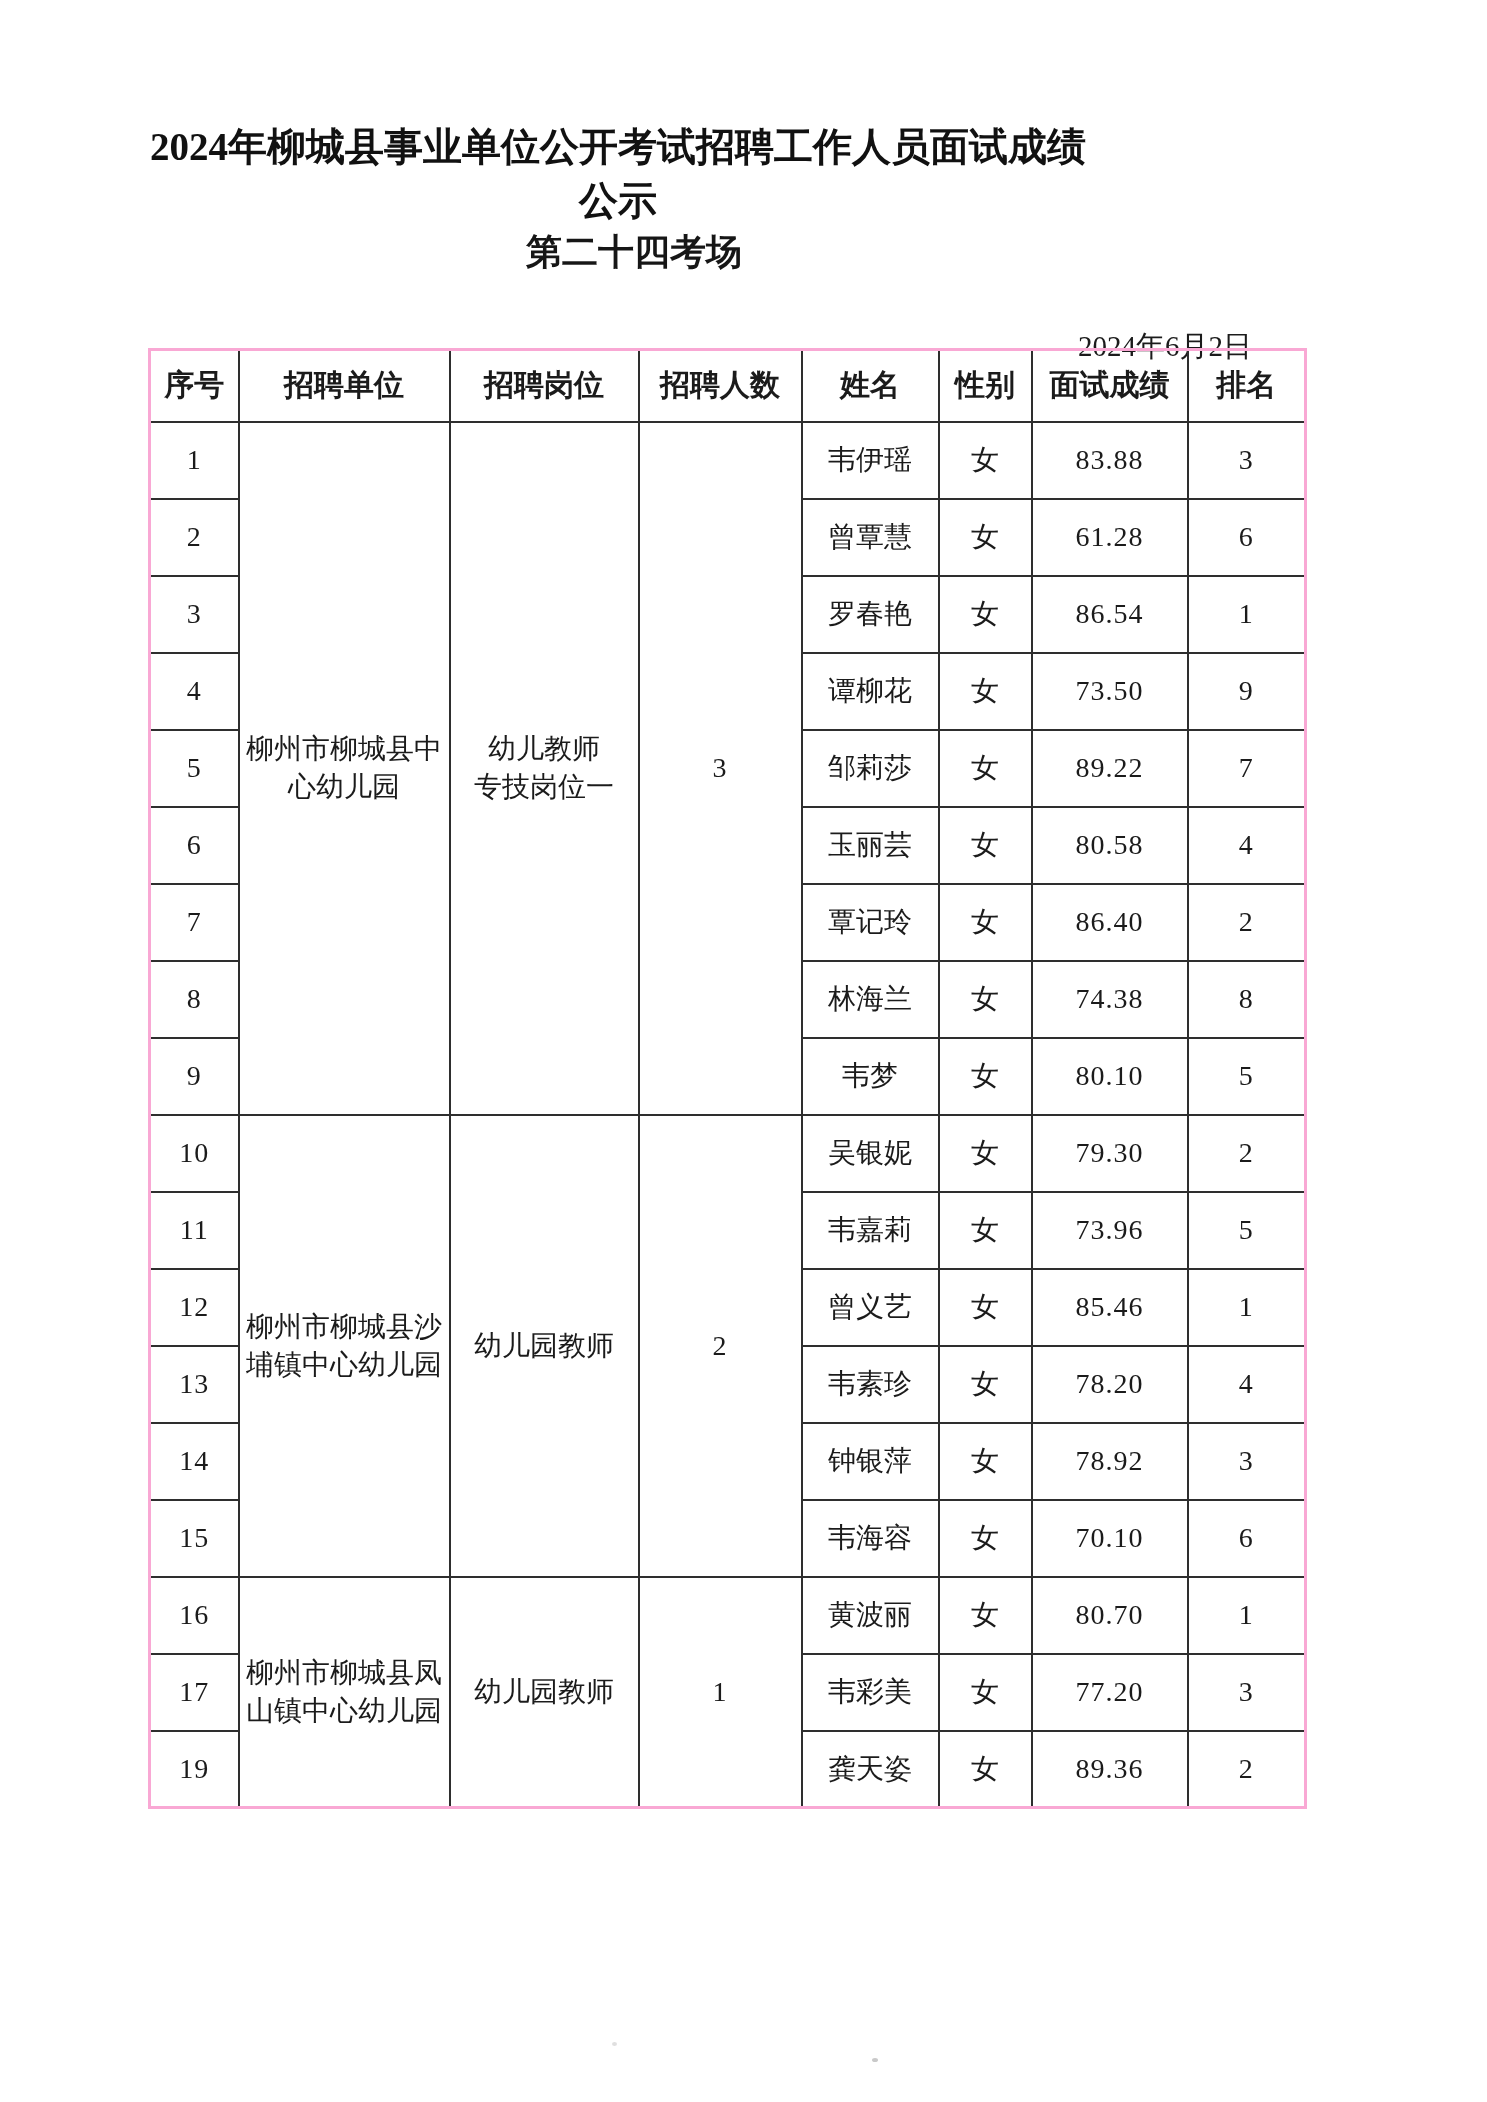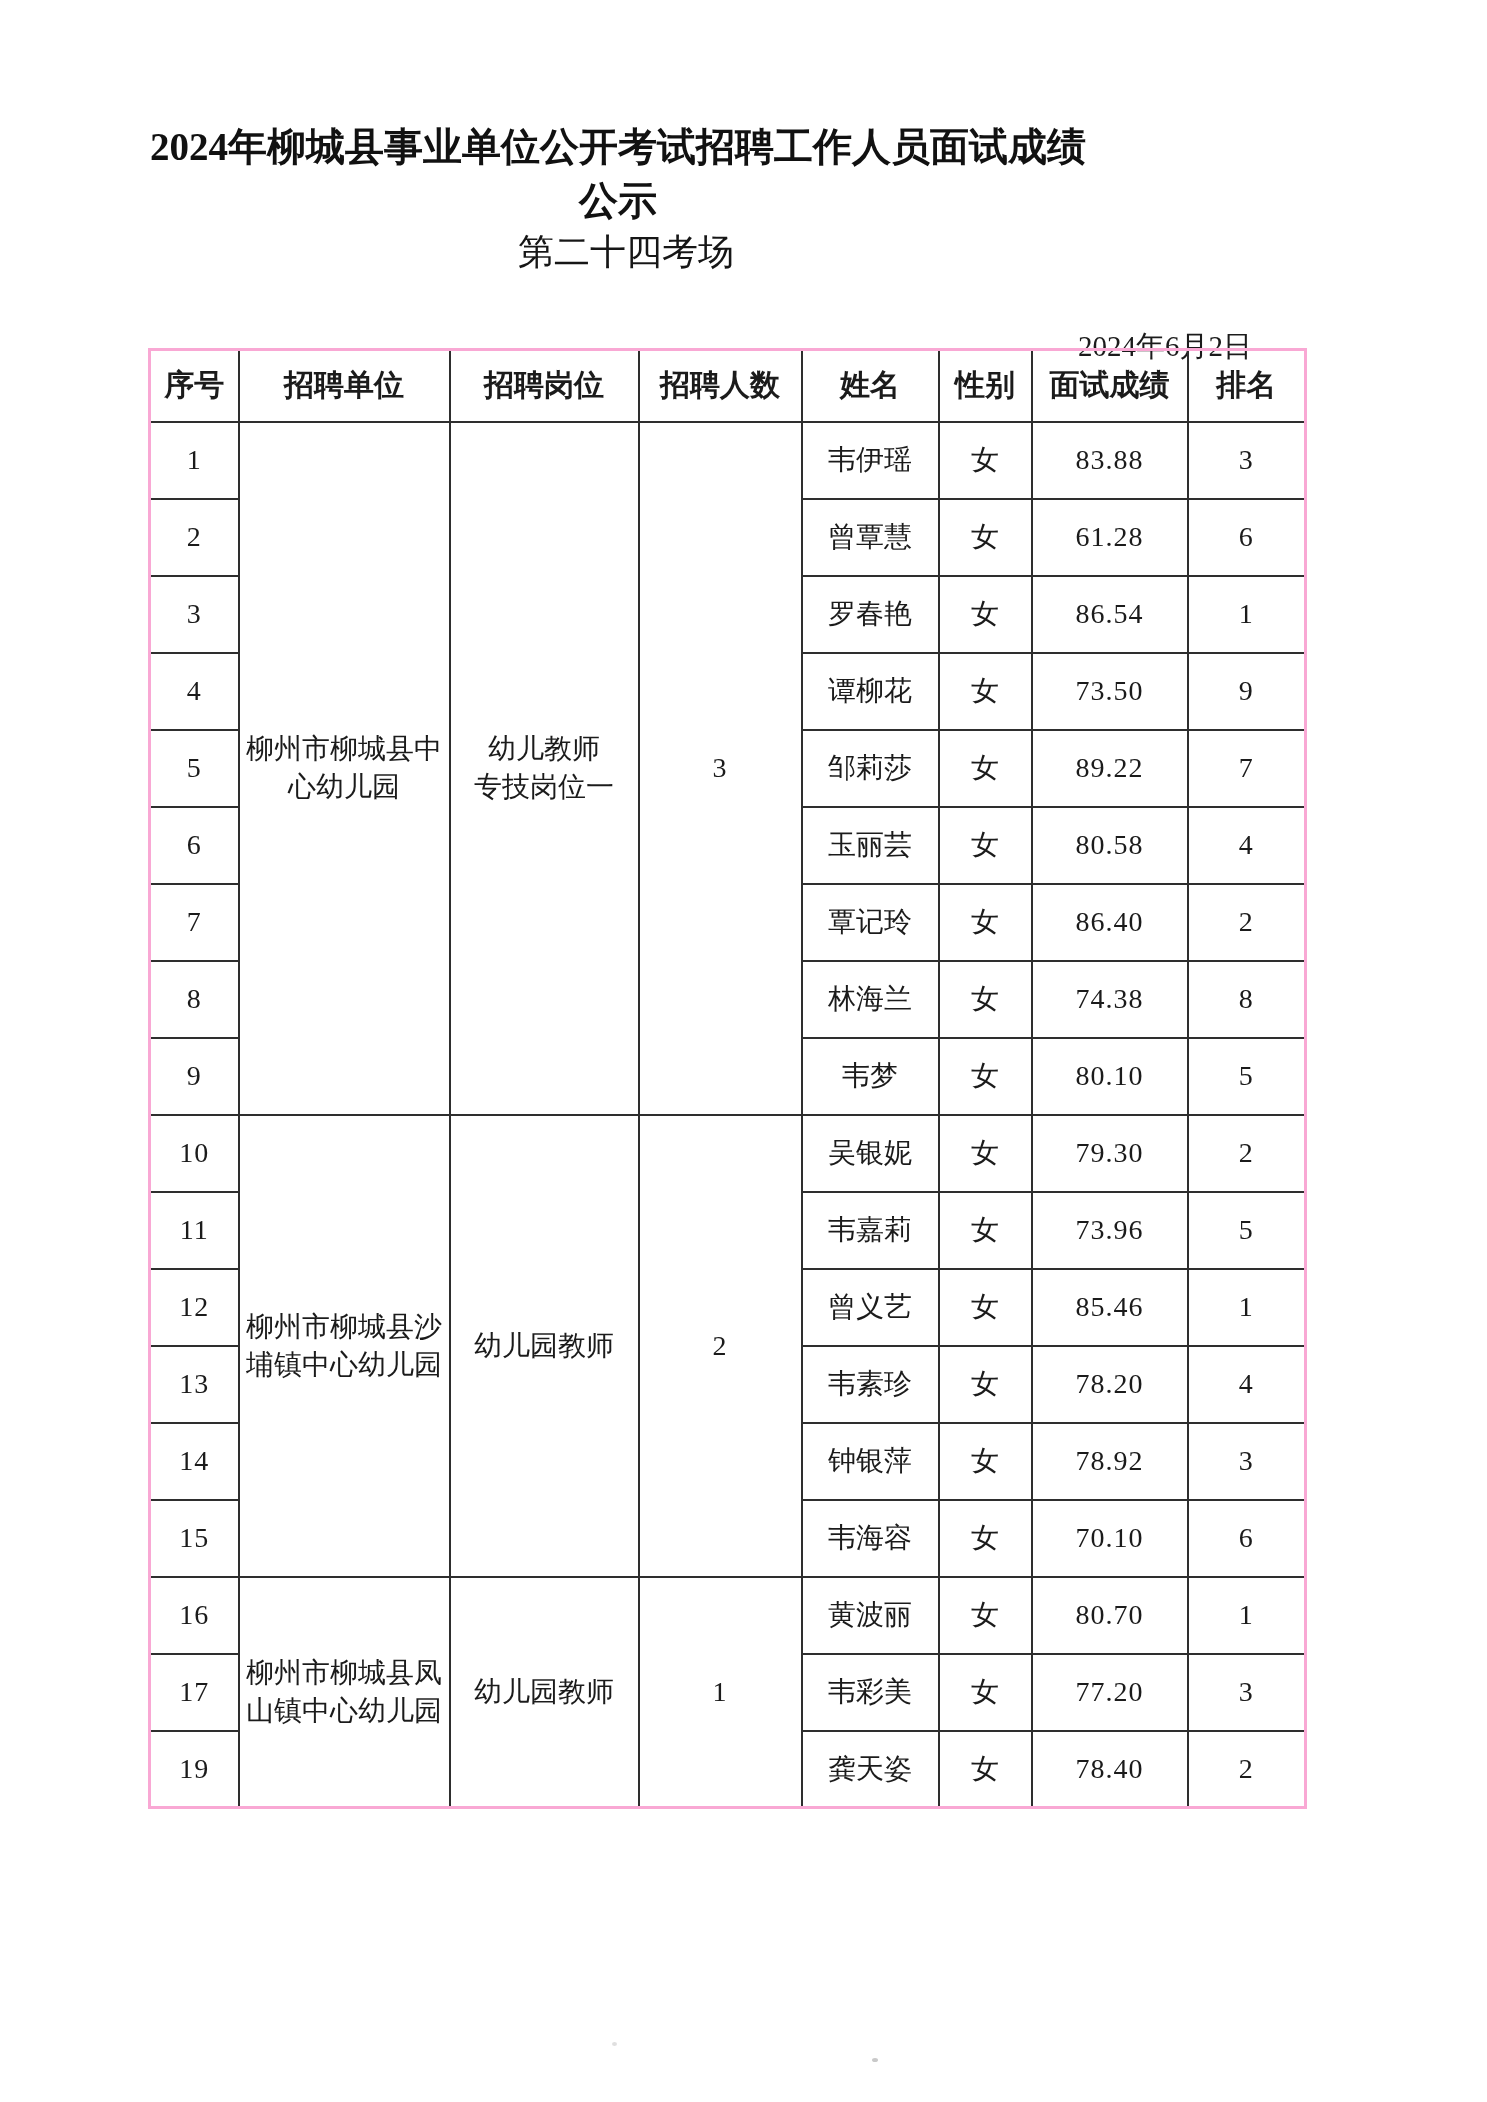--- a/index.html
+++ b/index.html
@@ -21,26 +21,26 @@
     width: 940px;
     text-align: center;
     font-size: 39px;
     font-weight: bold;
     letter-spacing: 0px;
     color: #111;
     font-family: "Liberation Serif", serif;
   }
   .doc-subtitle {
     position: absolute;
-    left: 156px;
+    left: 164px;
     top: 228px;
     width: 940px;
     text-align: center;
     font-size: 36px;
-    font-weight: 400;
+    font-weight: 700;
     color: #161616;
   }
   .doc-date {
     position: absolute;
     left: 1055px;
     top: 301px;
     width: 220px;
     text-align: center;
     font-size: 29px;
     color: #1b1b1b;
@@ -245,21 +245,21 @@
           <td class="num">17</td>
           <td>韦彩美</td>
           <td>女</td>
           <td class="num">77.20</td>
           <td class="num">3</td>
         </tr>
         <tr>
           <td class="num">19</td>
           <td>龚天姿</td>
           <td>女</td>
-          <td class="num">78.40</td>
+          <td class="num">89.36</td>
           <td class="num">2</td>
         </tr>
       </tbody>
   </table>
 
   <div class="speck s1"></div>
   <div class="speck s2"></div>
 </div>
 
 </body></html>

